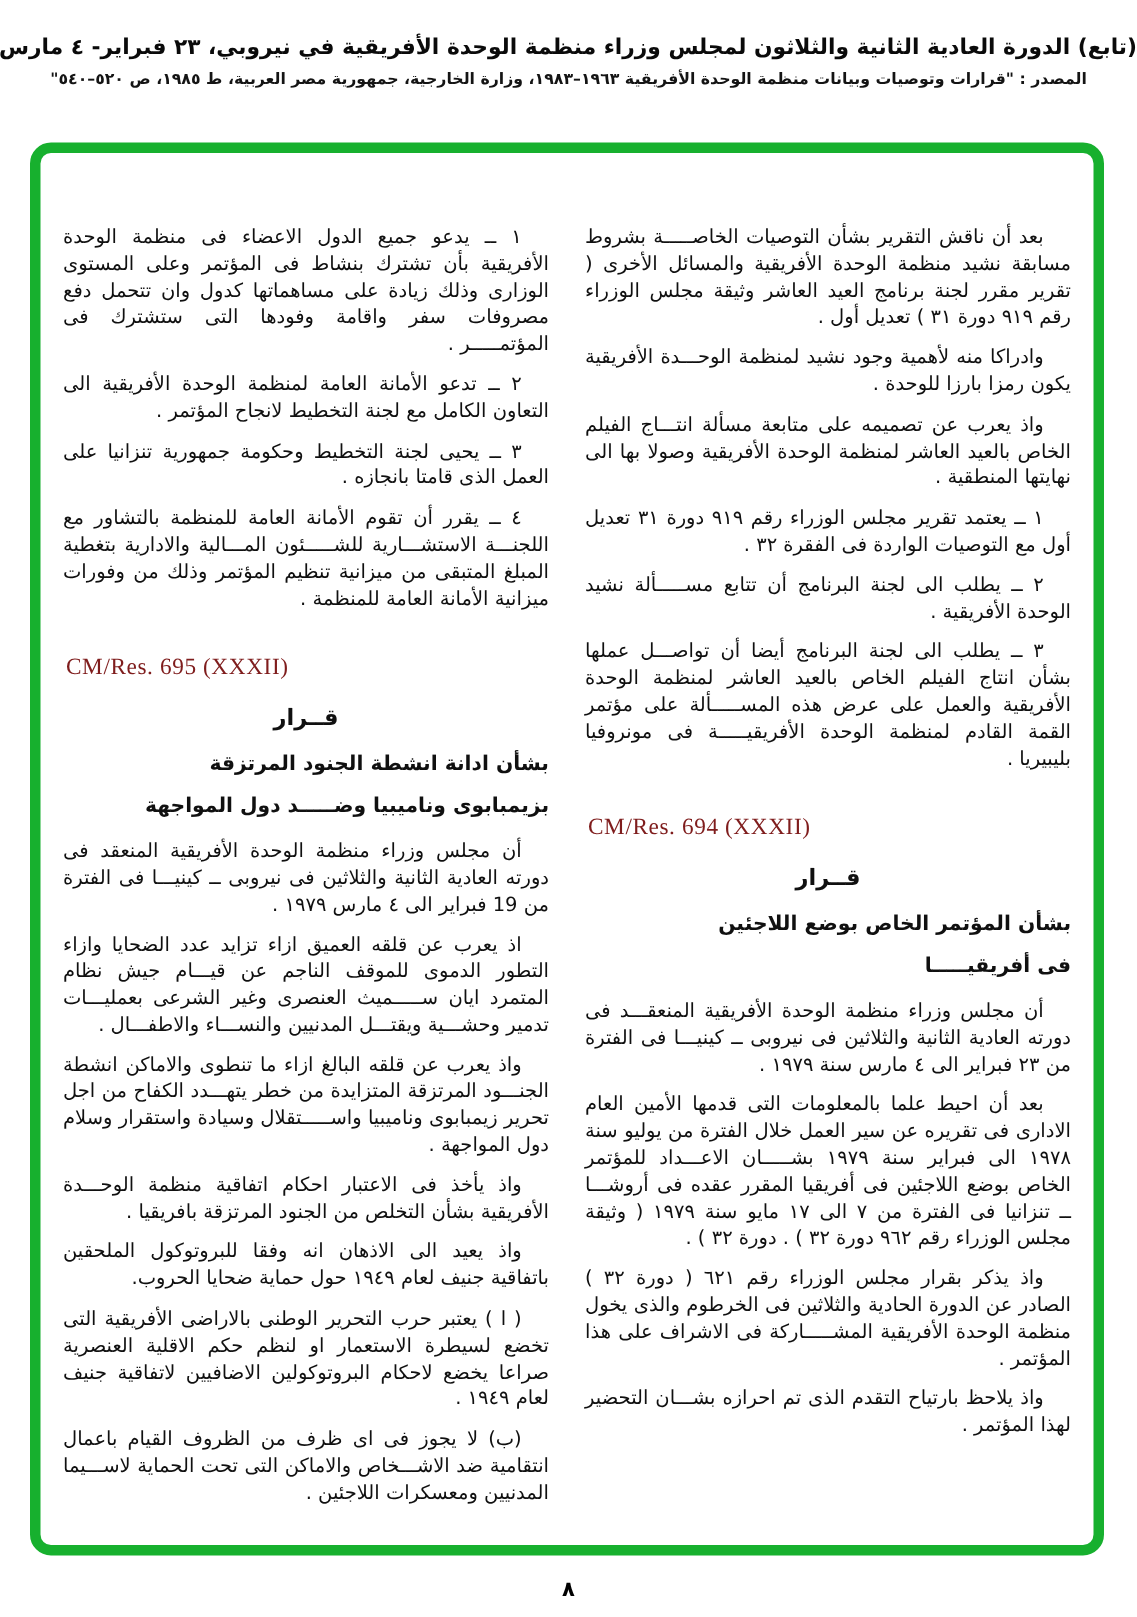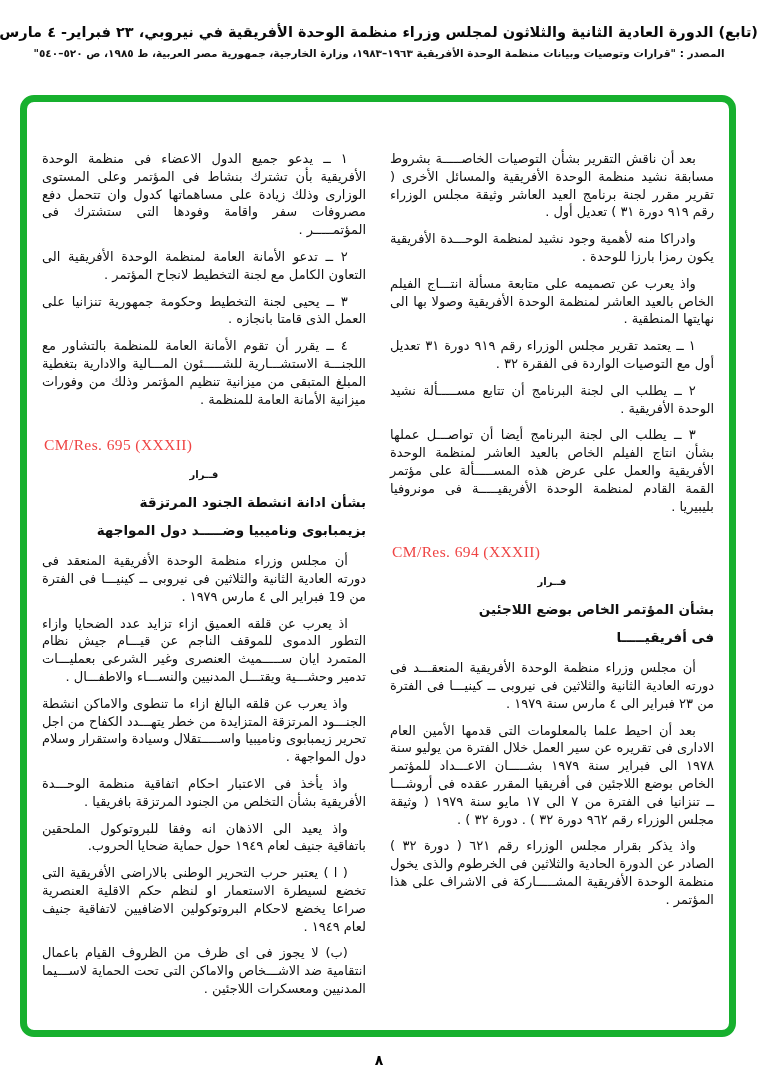--- a/index.html
+++ b/index.html
@@ -39,26 +39,26 @@
     flex: 1 1 0; min-width: 0;
     direction: rtl; text-align: justify;
     font-size: 13px; line-height: 1.37;
     color: #101010;
     margin-top: 35px;
   }
   .col p { margin: 0 0 9px 0; text-indent: 1.4em; }
   .res-code {
     direction: ltr; text-align: left;
     font-family: "Liberation Serif", serif;
-    font-size: 15.5px; color: #ef4444;
+    font-size: 15.5px; color: #7f1d1d;
     margin: 26px 0 6px 2px; letter-spacing: 0.4px;
     text-indent: 0;
   }
   .decision {
-    text-align: center; font-weight: bold; font-size: 10px;
+    text-align: center; font-weight: bold; font-size: 15px;
     margin: 12px 0 12px 0; text-indent: 0;
   }
   .sec-title {
     text-align: right; font-weight: bold; font-size: 13.5px;
     margin: 0 0 9px 0; text-indent: 0;
   }
   .sec-title.last { margin-bottom: 13px; }
 
   
   .footer {
@@ -85,20 +85,21 @@
       <p>١ ــ يعتمد تقرير مجلس الوزراء رقم ٩١٩ دورة ٣١ تعديل أول مع التوصيات الواردة فى الفقرة ٣٢ .</p>
       <p>٢ ــ يطلب الى لجنة البرنامج أن تتابع مســـــألة نشيد الوحدة الأفريقية .</p>
       <p>٣ ــ يطلب الى لجنة البرنامج أيضا أن تواصـــل عملها بشأن انتاج الفيلم الخاص بالعيد العاشر لمنظمة الوحدة الأفريقية والعمل على عرض هذه المســـــألة على مؤتمر القمة القادم لمنظمة الوحدة الأفريقيـــــة فى مونروفيا بليبيريا .</p>
       <div class="res-code">CM/Res. 694 (XXXII)</div>
       <div class="decision">قــرار</div>
       <div class="sec-title">بشأن المؤتمر الخاص بوضع اللاجئين</div>
       <div class="sec-title last">فى أفريقيـــــا</div>
       <p>أن مجلس وزراء منظمة الوحدة الأفريقية المنعقـــد فى دورته العادية الثانية والثلاثين فى نيروبى ــ كينيـــا فى الفترة من ٢٣ فبراير الى ٤ مارس سنة ١٩٧٩ .</p>
       <p>بعد أن احيط علما بالمعلومات التى قدمها الأمين العام الادارى فى تقريره عن سير العمل خلال الفترة من يوليو سنة ١٩٧٨ الى فبراير سنة ١٩٧٩ بشـــــان الاعـــداد للمؤتمر الخاص بوضع اللاجئين فى أفريقيا المقرر عقده فى أروشـــا ــ تنزانيا فى الفترة من ٧ الى ١٧ مايو سنة ١٩٧٩ ( وثيقة مجلس الوزراء رقم ٩٦٢ دورة ٣٢ ) . دورة ٣٢ ) .</p>
       <p>واذ يذكر بقرار مجلس الوزراء رقم ٦٢١ ( دورة ٣٢ ) الصادر عن الدورة الحادية والثلاثين فى الخرطوم والذى يخول منظمة الوحدة الأفريقية المشـــــاركة فى الاشراف على هذا المؤتمر .</p>
+      <p>واذ يلاحظ بارتياح التقدم الذى تم احرازه بشـــان التحضير لهذا المؤتمر .</p>
     </div>
 
     <div class="col">
       <p>١ ــ يدعو جميع الدول الاعضاء فى منظمة الوحدة الأفريقية بأن تشترك بنشاط فى المؤتمر وعلى المستوى الوزارى وذلك زيادة على مساهماتها كدول وان تتحمل دفع مصروفات سفر واقامة وفودها التى ستشترك فى المؤتمـــــر .</p>
       <p>٢ ــ تدعو الأمانة العامة لمنظمة الوحدة الأفريقية الى التعاون الكامل مع لجنة التخطيط لانجاح المؤتمر .</p>
       <p>٣ ــ يحيى لجنة التخطيط وحكومة جمهورية تنزانيا على العمل الذى قامتا بانجازه .</p>
       <p>٤ ــ يقرر أن تقوم الأمانة العامة للمنظمة بالتشاور مع اللجنـــة الاستشـــارية للشـــــئون المـــالية والادارية بتغطية المبلغ المتبقى من ميزانية تنظيم المؤتمر وذلك من وفورات ميزانية الأمانة العامة للمنظمة .</p>
       <div class="res-code">CM/Res. 695 (XXXII)</div>
       <div class="decision">قــرار</div>
       <div class="sec-title">بشأن ادانة انشطة الجنود المرتزقة</div>

